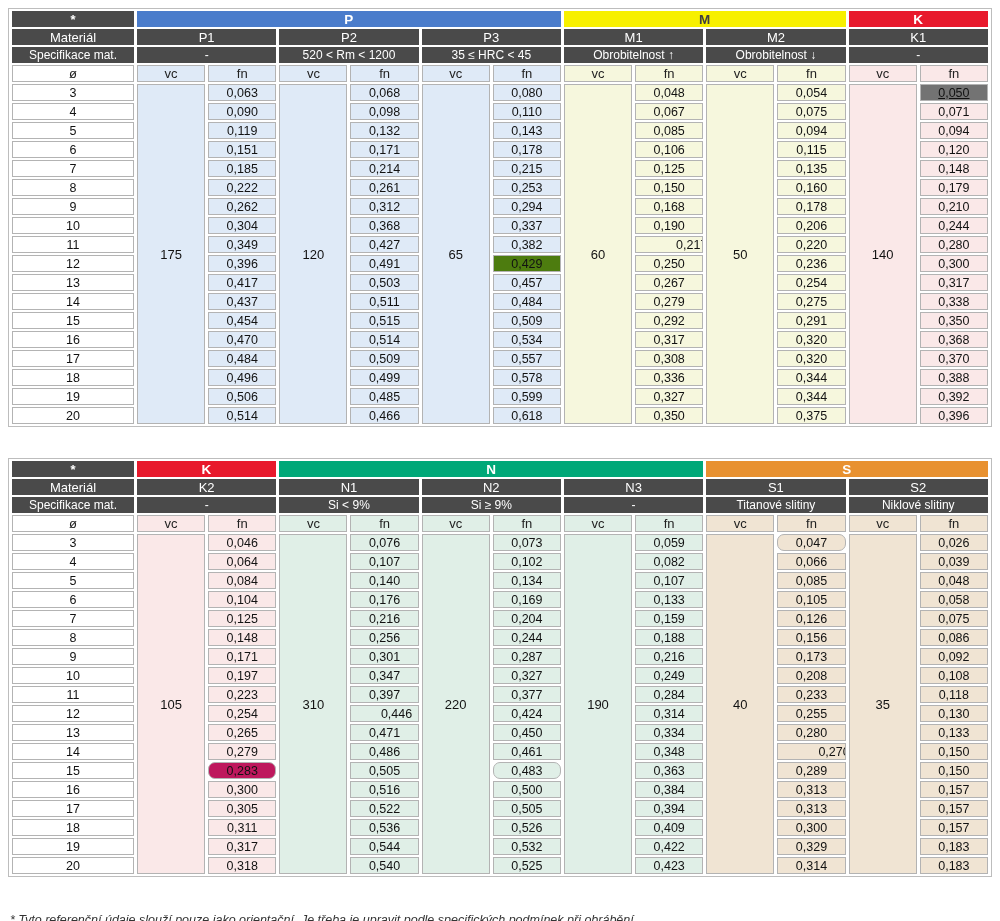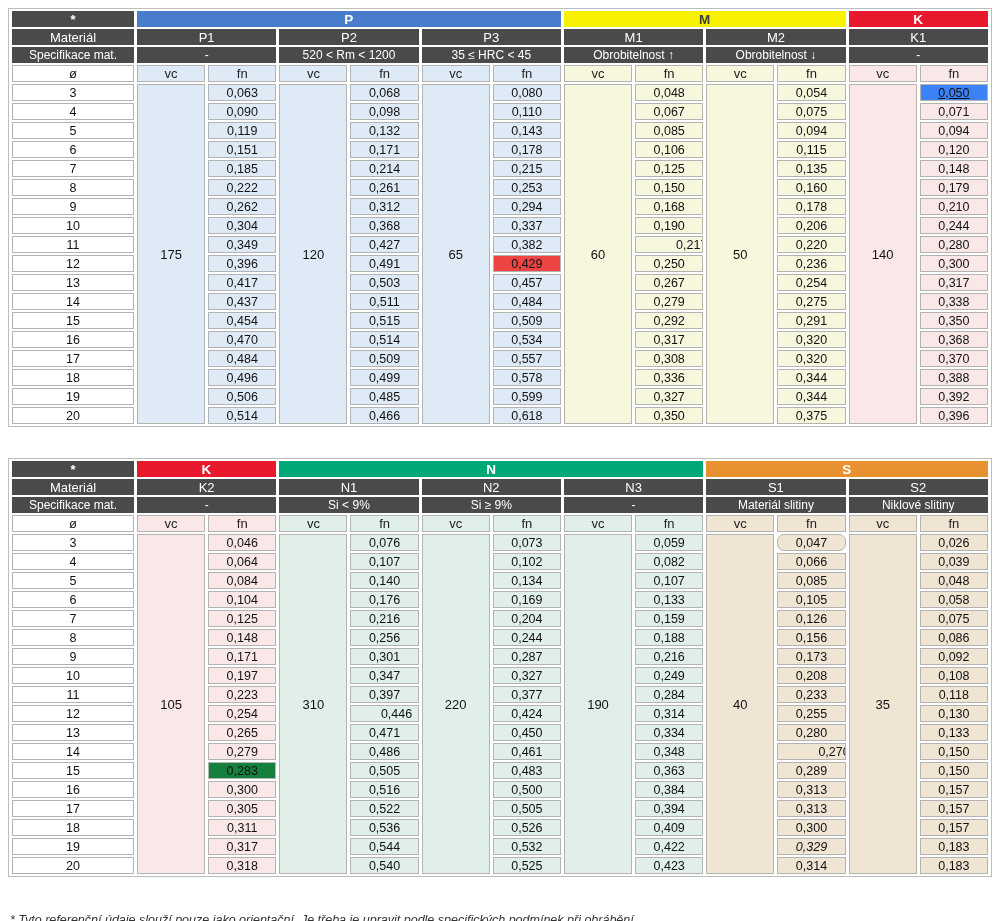--- a/index.html
+++ b/index.html
@@ -110,21 +110,21 @@
           <td class="cell fn" style="background: rgb(223, 234, 247);">0,063</td>
           <td class="cell vc" rowspan="18" style="background: rgb(223, 234, 247);">120</td>
           <td class="cell fn" style="background: rgb(223, 234, 247);">0,068</td>
           <td class="cell vc" rowspan="18" style="background: rgb(223, 234, 247);">65</td>
           <td class="cell fn" style="background: rgb(223, 234, 247);">0,080</td>
           <td class="cell vc" rowspan="18" style="background: rgb(246, 247, 221);">60</td>
           <td class="cell fn" style="background: rgb(246, 247, 221);">0,048</td>
           <td class="cell vc" rowspan="18" style="background: rgb(246, 247, 221);">50</td>
           <td class="cell fn" style="background: rgb(246, 247, 221);">0,054</td>
           <td class="cell vc" rowspan="18" style="background: rgb(250, 232, 232);">140</td>
-          <td class="cell fn" style="background: #3b82f6; text-decoration: underline;">0,050</td>
+          <td class="cell fn" style="background: #737373; text-decoration: underline;">0,050</td>
         </tr>
         <tr>
           <td class="cell dia">4</td>
           <td class="cell fn" style="background: rgb(223, 234, 247);">0,090</td>
           <td class="cell fn" style="background: rgb(223, 234, 247);">0,098</td>
           <td class="cell fn" style="background: rgb(223, 234, 247);">0,110</td>
           <td class="cell fn" style="background: rgb(246, 247, 221);">0,067</td>
           <td class="cell fn" style="background: rgb(246, 247, 221);">0,075</td>
           <td class="cell fn" style="background: rgb(250, 232, 232);">0,071</td>
         </tr>
@@ -188,21 +188,21 @@
           <td class="cell fn" style="background: rgb(223, 234, 247);">0,427</td>
           <td class="cell fn" style="background: rgb(223, 234, 247);">0,382</td>
           <td class="cell fn" style="background: rgb(246, 247, 221); padding-left: 40px;">0,217</td>
           <td class="cell fn" style="background: rgb(246, 247, 221);">0,220</td>
           <td class="cell fn" style="background: rgb(250, 232, 232);">0,280</td>
         </tr>
         <tr>
           <td class="cell dia">12</td>
           <td class="cell fn" style="background: rgb(223, 234, 247);">0,396</td>
           <td class="cell fn" style="background: rgb(223, 234, 247);">0,491</td>
-          <td class="cell fn" style="background: #ef4444;">0,429</td>
+          <td class="cell fn" style="background: #4d7c0f;">0,429</td>
           <td class="cell fn" style="background: rgb(246, 247, 221);">0,250</td>
           <td class="cell fn" style="background: rgb(246, 247, 221);">0,236</td>
           <td class="cell fn" style="background: rgb(250, 232, 232);">0,300</td>
         </tr>
         <tr>
           <td class="cell dia">13</td>
           <td class="cell fn" style="background: rgb(223, 234, 247);">0,417</td>
           <td class="cell fn" style="background: rgb(223, 234, 247);">0,503</td>
           <td class="cell fn" style="background: rgb(223, 234, 247);">0,457</td>
           <td class="cell fn" style="background: rgb(246, 247, 221);">0,267</td>
@@ -305,21 +305,21 @@
           <th class="dark" colspan="2">N3</th>
           <th class="dark" colspan="2">S1</th>
           <th class="dark" colspan="2">S2</th>
         </tr>
         <tr>
           <th class="dark spec">Specifikace mat.</th>
           <th class="dark spec" colspan="2">-</th>
           <th class="dark spec" colspan="2">Si &lt; 9%</th>
           <th class="dark spec" colspan="2">Si ≥ 9%</th>
           <th class="dark spec" colspan="2">-</th>
-          <th class="dark spec" colspan="2">Materiál slitiny</th>
+          <th class="dark spec" colspan="2">Titanové slitiny</th>
           <th class="dark spec" colspan="2">Niklové slitiny</th>
         </tr>
         <tr>
           <th class="hdia">ø</th>
           <th class="colhead" style="background: rgb(250, 232, 232);">vc</th>
           <th class="colhead" style="background: rgb(250, 232, 232);">fn</th>
           <th class="colhead" style="background: rgb(224, 239, 231);">vc</th>
           <th class="colhead" style="background: rgb(224, 239, 231);">fn</th>
           <th class="colhead" style="background: rgb(224, 239, 231);">vc</th>
           <th class="colhead" style="background: rgb(224, 239, 231);">fn</th>
@@ -439,23 +439,23 @@
           <td class="cell dia">14</td>
           <td class="cell fn" style="background: rgb(250, 232, 232);">0,279</td>
           <td class="cell fn" style="background: rgb(224, 239, 231);">0,486</td>
           <td class="cell fn" style="background: rgb(224, 239, 231);">0,461</td>
           <td class="cell fn" style="background: rgb(224, 239, 231);">0,348</td>
           <td class="cell fn" style="background: rgb(240, 228, 211); padding-left: 40px;">0,270</td>
           <td class="cell fn" style="background: rgb(240, 228, 211);">0,150</td>
         </tr>
         <tr>
           <td class="cell dia">15</td>
-          <td class="cell fn" style="background: #15803d;">0,283</td>
+          <td class="cell fn" style="background: #be185d; border-radius: 7px;">0,283</td>
           <td class="cell fn" style="background: rgb(224, 239, 231);">0,505</td>
-          <td class="cell fn" style="background: rgb(224, 239, 231);">0,483</td>
+          <td class="cell fn" style="background: rgb(224, 239, 231); border-radius: 7px;">0,483</td>
           <td class="cell fn" style="background: rgb(224, 239, 231);">0,363</td>
           <td class="cell fn" style="background: rgb(240, 228, 211);">0,289</td>
           <td class="cell fn" style="background: rgb(240, 228, 211);">0,150</td>
         </tr>
         <tr>
           <td class="cell dia">16</td>
           <td class="cell fn" style="background: rgb(250, 232, 232);">0,300</td>
           <td class="cell fn" style="background: rgb(224, 239, 231);">0,516</td>
           <td class="cell fn" style="background: rgb(224, 239, 231);">0,500</td>
           <td class="cell fn" style="background: rgb(224, 239, 231); margin-left: 24px;">0,384</td>
@@ -479,21 +479,21 @@
           <td class="cell fn" style="background: rgb(224, 239, 231);">0,409</td>
           <td class="cell fn" style="background: rgb(240, 228, 211);">0,300</td>
           <td class="cell fn" style="background: rgb(240, 228, 211);">0,157</td>
         </tr>
         <tr>
           <td class="cell dia">19</td>
           <td class="cell fn" style="background: rgb(250, 232, 232);">0,317</td>
           <td class="cell fn" style="background: rgb(224, 239, 231);">0,544</td>
           <td class="cell fn" style="background: rgb(224, 239, 231);">0,532</td>
           <td class="cell fn" style="background: rgb(224, 239, 231);">0,422</td>
-          <td class="cell fn" style="background: rgb(240, 228, 211); font-style: italic;">0,329</td>
+          <td class="cell fn" style="background: rgb(240, 228, 211);">0,329</td>
           <td class="cell fn" style="background: rgb(240, 228, 211);">0,183</td>
         </tr>
         <tr>
           <td class="cell dia">20</td>
           <td class="cell fn" style="background: rgb(250, 232, 232);">0,318</td>
           <td class="cell fn" style="background: rgb(224, 239, 231);">0,540</td>
           <td class="cell fn" style="background: rgb(224, 239, 231);">0,525</td>
           <td class="cell fn" style="background: rgb(224, 239, 231);">0,423</td>
           <td class="cell fn" style="background: rgb(240, 228, 211);">0,314</td>
           <td class="cell fn" style="background: rgb(240, 228, 211);">0,183</td>

